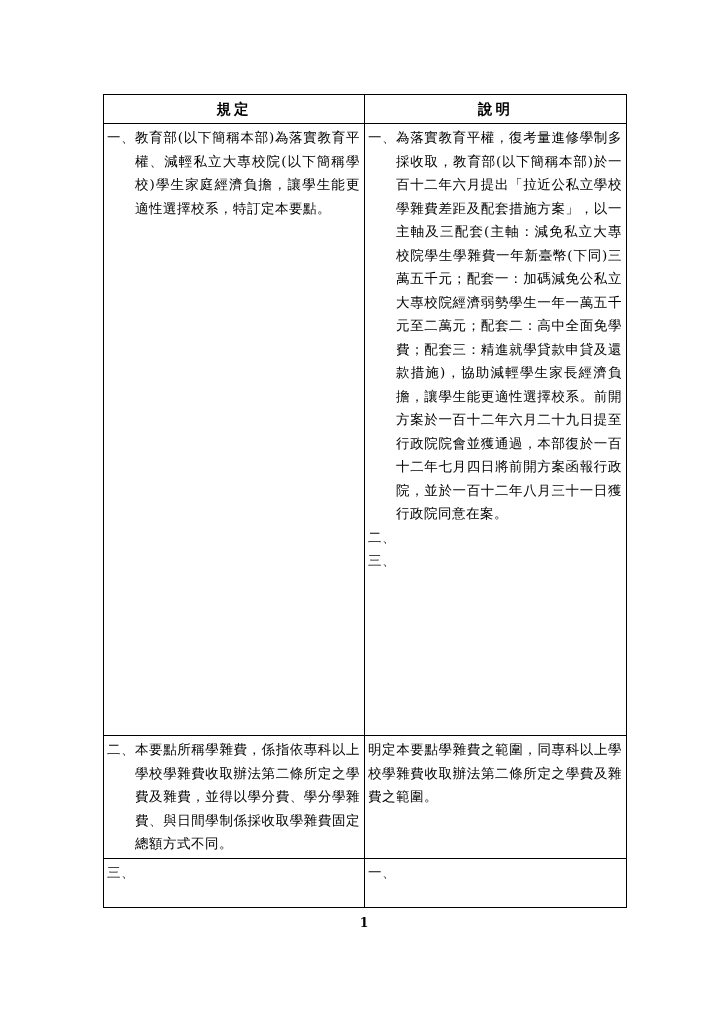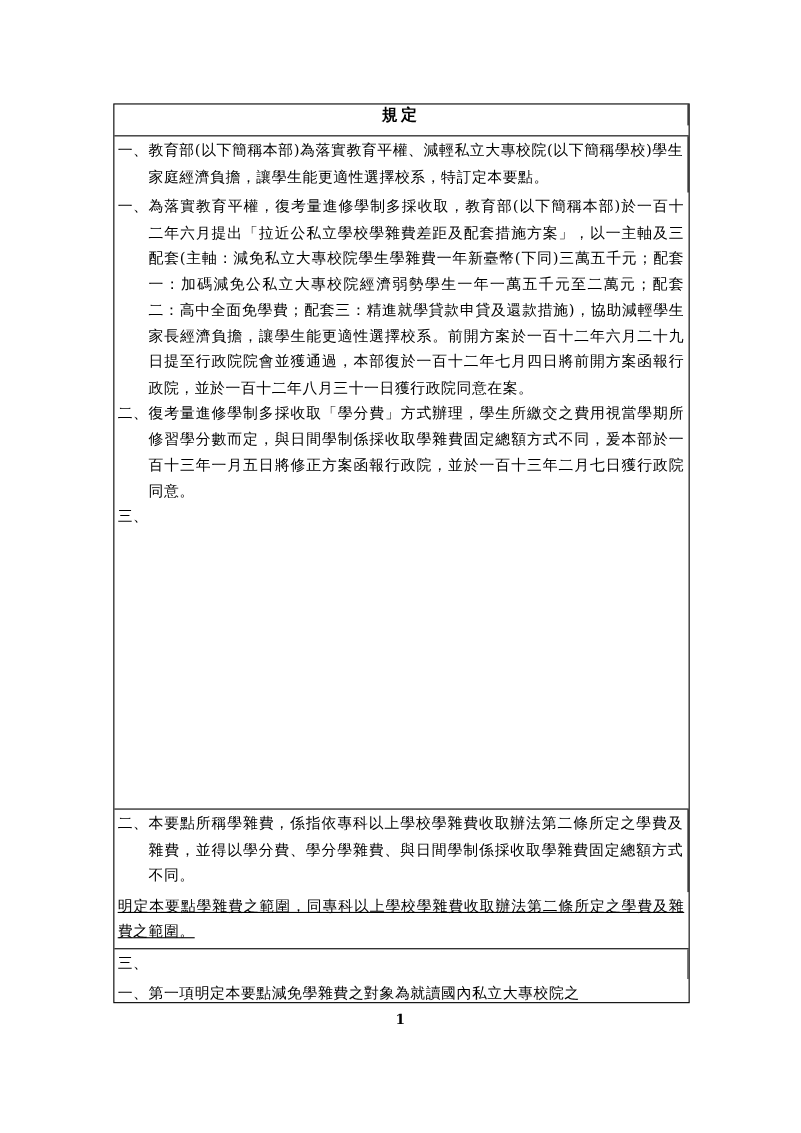--- a/index.html
+++ b/index.html
@@ -26,21 +26,21 @@
     font-size: 17px;
     font-weight: bold;
     letter-spacing: 1px;
   }
   .doc-table {
     box-sizing: border-box;
     margin-left: 103px;
     width: 524px;
     border: 1.5px solid #000000;
   }
-  .trow { display: flex; border-top: 1px solid #000000; flex-direction: column; }
+  .trow { display: flex; border-top: 1px solid #000000; }
   .trow.head-row { border-top: none; height: 28px; }
   .cell {
     box-sizing: border-box;
     padding: 2px 4px 2px 3px;
   }
   .c-left  { flex: 0 0 50%; border-right: 1px solid #000000; }
   .c-right { flex: 1 1 auto; }
   .head-cell {
     display: flex;
     align-items: center;
@@ -61,57 +61,56 @@
   }
   .para .num { flex: 0 0 auto; white-space: nowrap; }
   .para .txt { flex: 1 1 auto; text-align: justify; text-justify: inter-ideograph; }
   .para.plain {
     display: block;
     font-size: 13.5px;
     line-height: 23.5px;
     letter-spacing: 0.5px;
     text-align: justify;
     text-justify: inter-ideograph;
-    text-decoration: underline;
   }
   .page-number {
     margin-top: 7px;
     width: 100%;
     text-align: center;
     font-size: 12.5px;
     font-weight: bold;
   }
 </style>
 </head>
 <body>
 
 <div class="page">
 
 
   <div class="doc-table">
 
     <div class="trow head-row">
       <div class="cell c-left head-cell">規定</div>
+      <div class="cell c-right head-cell">說明</div>
     </div>
 
     <div class="trow r1">
       <div class="cell c-left">
         <div class="para">
           <span class="num">一、</span>
           <span class="txt">教育部(以下簡稱本部)為落實教育平權、減輕私立大專校院(以下簡稱學校)學生家庭經濟負擔，讓學生能更適性選擇校系，特訂定本要點。</span>
         </div>
       </div>
       <div class="cell c-right">
         <div class="para">
           <span class="num">一、</span>
           <span class="txt">為落實教育平權，復考量進修學制多採收取，教育部(以下簡稱本部)於一百十二年六月提出「拉近公私立學校學雜費差距及配套措施方案」，以一主軸及三配套(主軸：減免私立大專校院學生學雜費一年新臺幣(下同)三萬五千元；配套一：加碼減免公私立大專校院經濟弱勢學生一年一萬五千元至二萬元；配套二：高中全面免學費；配套三：精進就學貸款申貸及還款措施)，協助減輕學生家長經濟負擔，讓學生能更適性選擇校系。前開方案於一百十二年六月二十九日提至行政院院會並獲通過，本部復於一百十二年七月四日將前開方案函報行政院，並於一百十二年八月三十一日獲行政院同意在案。</span>
         </div>
         <div class="para">
           <span class="num">二、</span>
-          <span class="txt">復考量進修學制多採收取「學分費」方式辦理，學生所繳交之費用視當學期所修習學分數而定，與日間學制係採收取學雜費固定總額方式不同，爰本部於一百十三年一月五日將修正方案函報行政院，並於一百十三年二月七日獲行政院同意。</span>
         </div>
         <div class="para">
           <span class="num">三、</span>
         </div>
       </div>
     </div>
 
     <div class="trow r2">
       <div class="cell c-left">
         <div class="para">
@@ -126,21 +125,20 @@
 
     <div class="trow r3">
       <div class="cell c-left">
         <div class="para">
           <span class="num">三、</span>
         </div>
       </div>
       <div class="cell c-right">
         <div class="para">
           <span class="num">一、</span>
-          <span class="txt">第一項明定本要點減免學雜費之對象為就讀國內私立大專校院之</span>
         </div>
       </div>
     </div>
 
   </div>
 
   <div class="page-number">1</div>
 
 </div>
 

